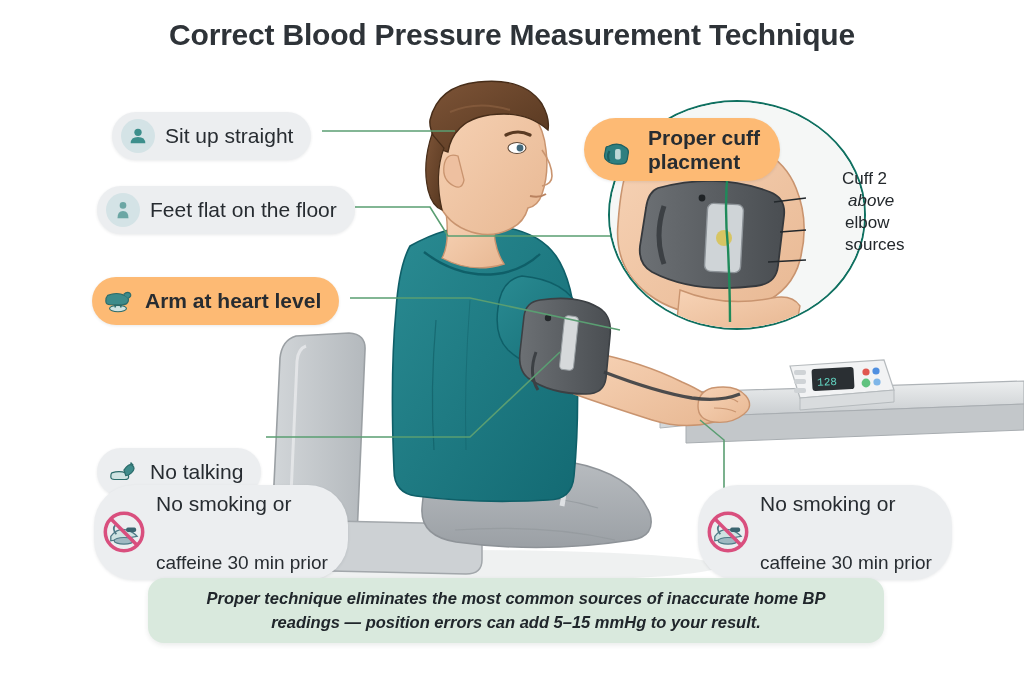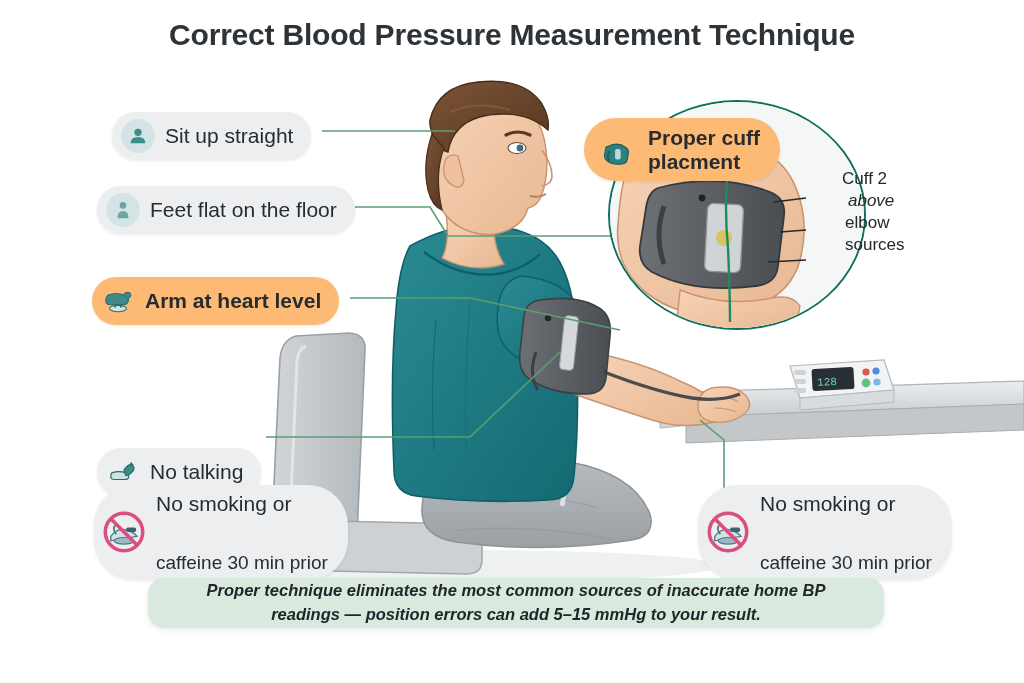--- a/index.html
+++ b/index.html
@@ -62,21 +62,21 @@
     border:2.5px solid #0f7060;
     background:#f3f6f5;
   }
   .inset-callout{
     position:absolute;
     font-size:17px;color:#23282c;line-height:1.28;
   }
 
   
   .caption{
-    position:absolute;left:148px;top:578px;width:736px;height:50px;
+    position:absolute;left:148px;top:578px;width:736px;height:65px;
     background:#d9e9dd;border-radius:16px;
     display:flex;align-items:center;justify-content:center;
     box-shadow:0 2px 5px rgba(40,60,50,.10);
   }
   .caption-txt{
     font-size:16.5px;font-style:italic;font-weight:bold;
     color:#20262b;text-align:center;line-height:1.45;
     padding:0 26px;
   }
 </style>

